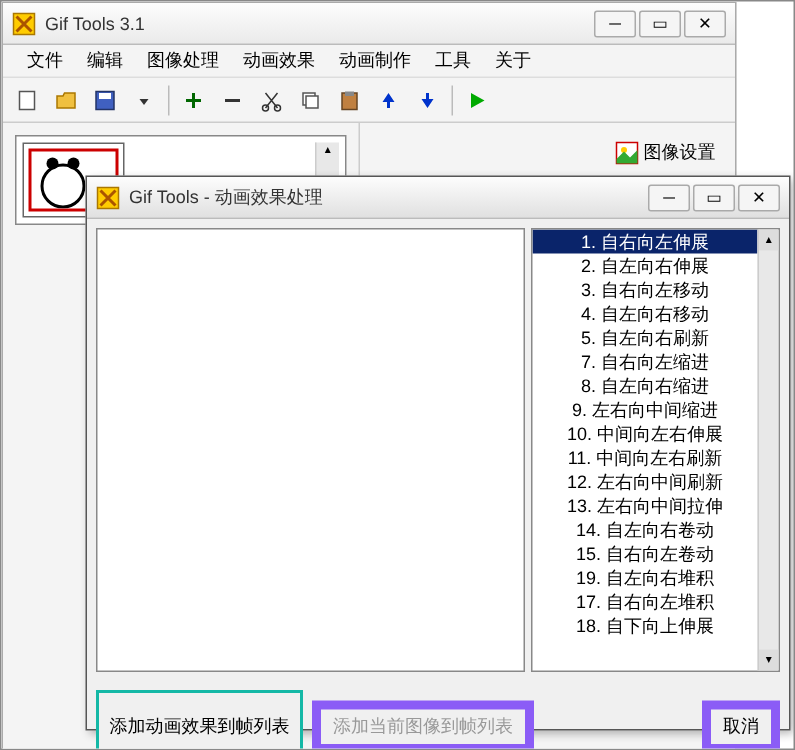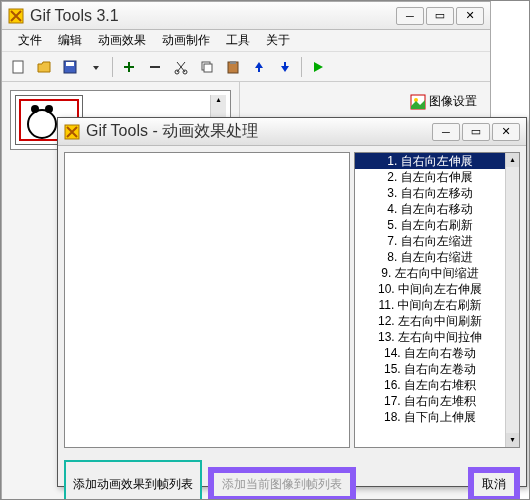--- a/index.html
+++ b/index.html
@@ -1,20 +1,20 @@
 <!DOCTYPE html>
 <html><head>
 <meta charset="utf-8">
 <style>
 * { box-sizing: border-box; margin: 0; padding: 0; }
 body { font-family: "Microsoft YaHei", SimSun, sans-serif; font-size: 12px; background: #fff; overflow: hidden; width: 530px; height: 500px; position: relative; border: 1px solid #888; }
 .main-window { position: absolute; top: 0; left: 0; width: 490px; height: 500px; background: #f0f0f0; border: 1px solid #aaa; }
 .titlebar { height: 28px; background: linear-gradient(#fdfdfd,#eaeaea); border-bottom: 1px solid #bbb; display: flex; align-items: center; padding: 0 6px; }
 .titlebar .icon { width: 16px; height: 16px; margin-right: 6px; display: inline-flex; align-items: center; justify-content: center; }
-.titlebar .title { font-size: 16px; color: #333; }
+.titlebar .title { font-size: 12px; color: #333; }
 .titlebar .ctrls { margin-left: auto; display: flex; gap: 2px; }
 .ctrl-btn { width: 28px; height: 18px; border: 1px solid #aaa; background: #f5f5f5; border-radius: 2px; display: flex; align-items: center; justify-content: center; font-size: 11px; }
 .menubar { height: 22px; background: #f4f4f4; display: flex; align-items: center; padding: 0 8px; border-bottom: 1px solid #ddd; }
 .menubar span { padding: 2px 8px; cursor: default; }
 .toolbar { height: 30px; background: #f4f4f4; border-bottom: 1px solid #ccc; display: flex; align-items: center; padding: 0 4px; gap: 2px; }
 .tbtn { width: 24px; height: 24px; display: flex; align-items: center; justify-content: center; border: 1px solid transparent; }
 .sep { width: 1px; height: 20px; background: #bbb; margin: 0 2px; }
 .content { display: flex; height: calc(100% - 80px); }
 .left-panel { width: 238px; border-right: 1px solid #ccc; background: #f4f4f4; padding: 8px; }
 .frame-area { background: #fff; border: 1px solid #888; height: 60px; display: flex; align-items: center; padding: 4px; gap: 4px; }
@@ -61,20 +61,21 @@
     <span class="title">Gif Tools 3.1</span>
     <div class="ctrls">
       <div class="ctrl-btn">─</div>
       <div class="ctrl-btn">▭</div>
       <div class="ctrl-btn">✕</div>
     </div>
   </div>
   <div class="menubar">
     <span>文件</span>
     <span>编辑</span>
+    <span>图像处理</span>
     <span>动画效果</span>
     <span>动画制作</span>
     <span>工具</span>
     <span>关于</span>
   </div>
   <div class="toolbar">
     <div class="tbtn">
         <svg width="16" height="16">
           <rect x="3" y="2" width="10" height="12" fill="#fff" stroke="#555"></rect>
         </svg>
@@ -211,21 +212,21 @@
         <div class="effect-item">5. 自左向右刷新</div>
         <div class="effect-item">7. 自右向左缩进</div>
         <div class="effect-item">8. 自左向右缩进</div>
         <div class="effect-item">9. 左右向中间缩进</div>
         <div class="effect-item">10. 中间向左右伸展</div>
         <div class="effect-item">11. 中间向左右刷新</div>
         <div class="effect-item">12. 左右向中间刷新</div>
         <div class="effect-item">13. 左右向中间拉伸</div>
         <div class="effect-item">14. 自左向右卷动</div>
         <div class="effect-item">15. 自右向左卷动</div>
-        <div class="effect-item">16. 自左向右堆积</div>
+        <div class="effect-item">19. 自左向右堆积</div>
         <div class="effect-item">17. 自右向左堆积</div>
         <div class="effect-item">18. 自下向上伸展</div>
       </div>
       <div class="list-scroll"></div>
     </div>
   </div>
   <div class="dialog-buttons">
     <button class="dlg-btn primary">添加动画效果到帧列表</button>
     <button class="dlg-btn disabled">添加当前图像到帧列表</button>
     <div class="spacer"></div>

